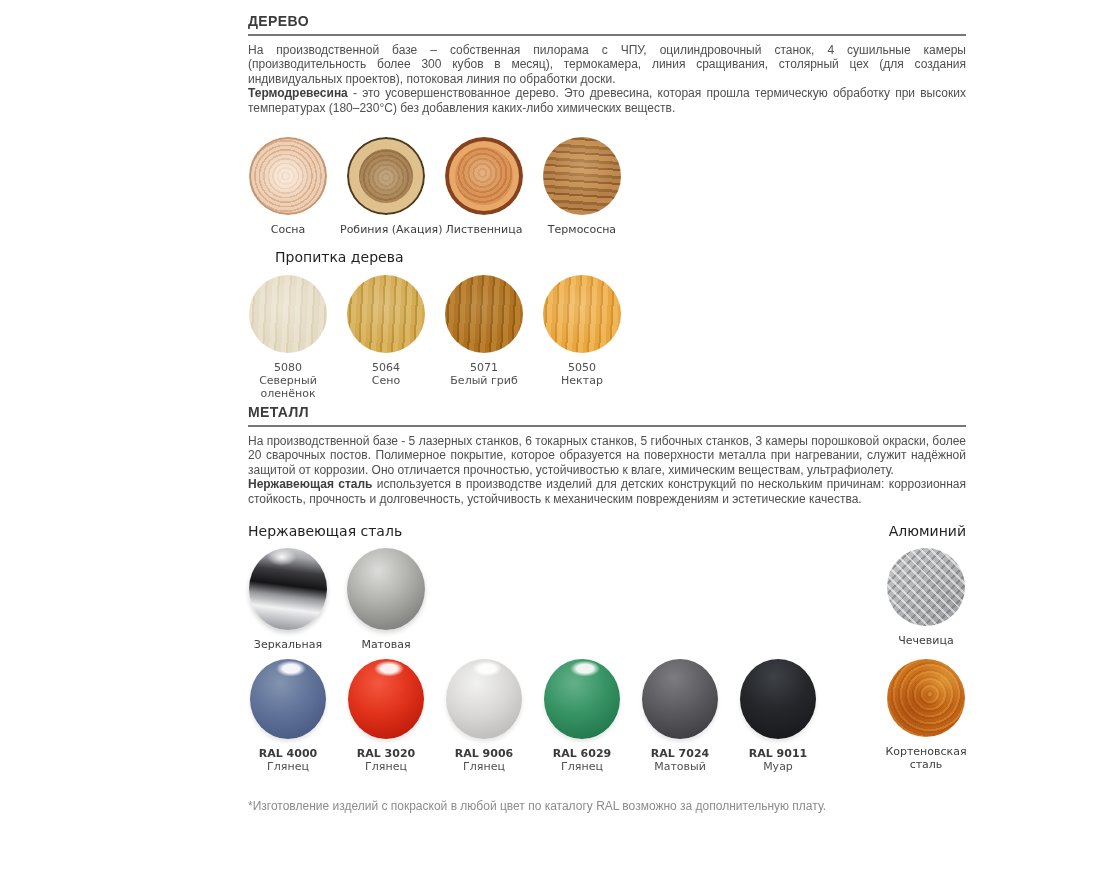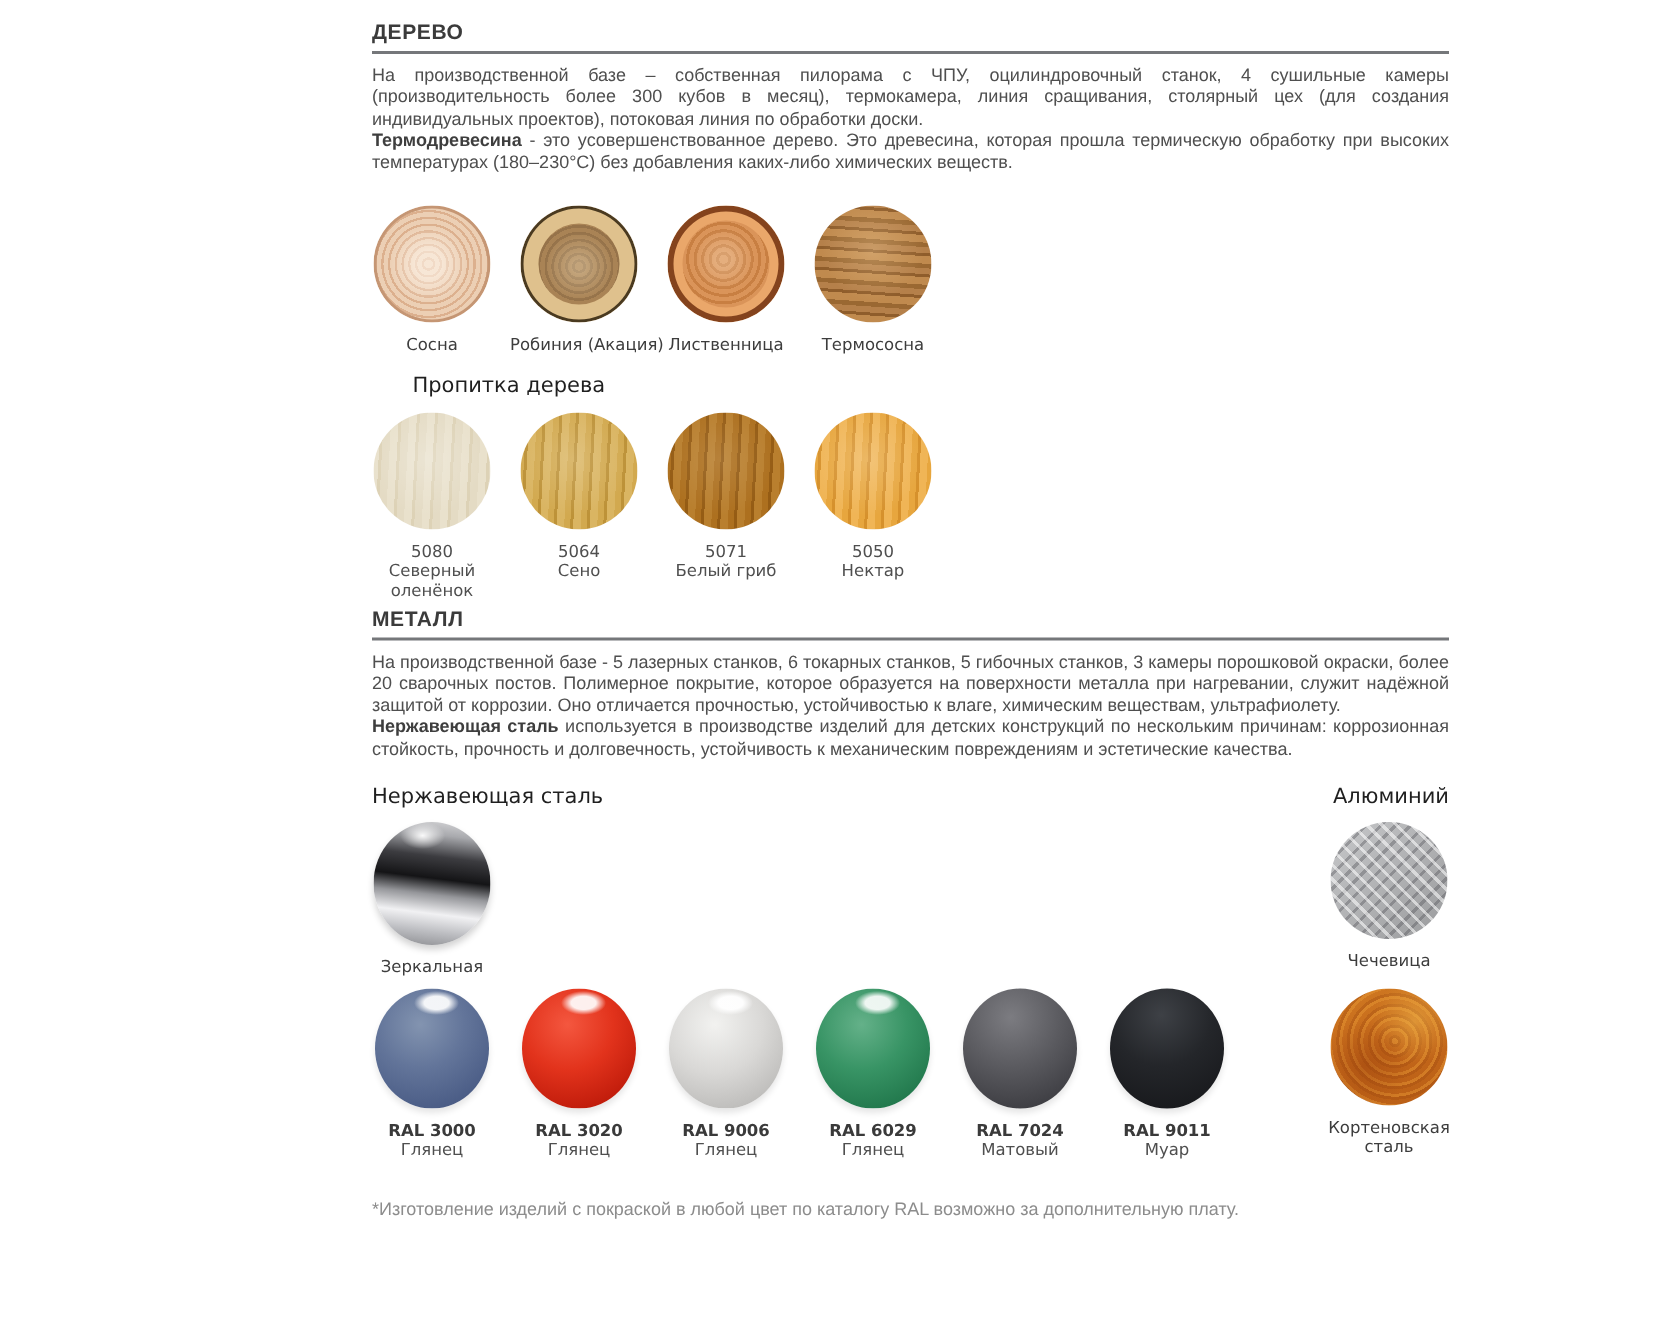--- a/index.html
+++ b/index.html
@@ -162,32 +162,36 @@
     <div class="heads-split" style="margin-top:16px;">
       <div class="sub-title">Нержавеющая сталь</div>
       <div class="sub-title">Алюминий</div>
     </div>
 
     <div class="row" style="margin-top:8px;">
       <div class="cell">
         <div class="m-chrome"></div>
         <div class="cell-label nowrap">Зеркальная</div>
       </div>
+      <div class="cell">
+        <div class="m-matte"></div>
+        <div class="cell-label nowrap">Матовая</div>
+      </div>
       <div class="cell push-right">
         <div class="disc m-checker"></div>
         <div class="cell-label nowrap">Чечевица</div>
       </div>
     </div>
 
 
     <div class="row" style="margin-top:8px;">
       <div class="cell">
         <div class="sphere r-5000"></div>
         <div class="cell-label">
-          <span class="code-line nowrap">RAL 3000</span>
+          <span class="code-line nowrap">RAL 4000</span>
           <span class="sub-line">Глянец</span>
         </div>
       </div>
       <div class="cell">
         <div class="sphere r-3020"></div>
         <div class="cell-label">
           <span class="code-line nowrap">RAL 3020</span>
           <span class="sub-line">Глянец</span>
         </div>
       </div>

